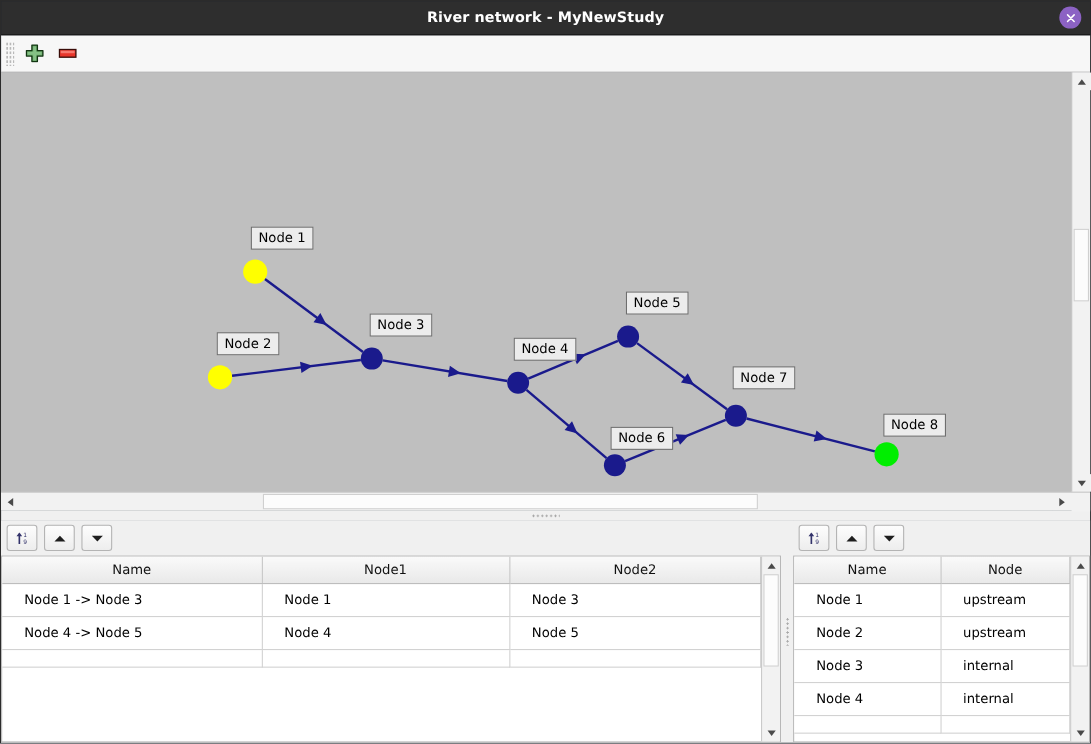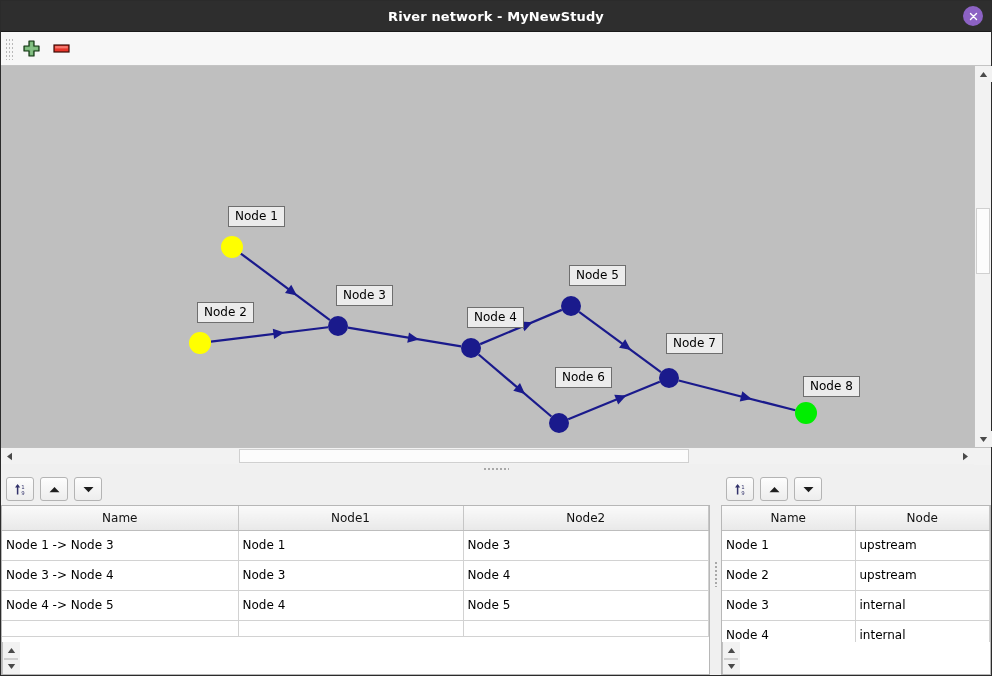--- a/index.html
+++ b/index.html
@@ -157,21 +157,21 @@
   .btn {
     width: 28px; height: 24px;
     background: linear-gradient(#fdfdfd, #ededed);
     border: 1px solid #b4b4b4; border-radius: 3px;
     display: flex; align-items: center; justify-content: center;
     cursor: pointer;
   }
 
   .table-box {
     flex: 1 1 auto; min-height: 0;
-    display: flex; flex-direction: column;
+    display: flex; flex-direction: row;
     border: 1px solid #b7b7b7;
     background: #ffffff;
     margin: 0 0 0 0;
     overflow: hidden;
   }
   .table-scrollarea { flex: 1 1 auto; min-width: 0; overflow: hidden; }
   table.grid {
     border-collapse: collapse; width: 100%;
     table-layout: fixed;
   }
@@ -180,21 +180,21 @@
     border-right: 1px solid #c6c6c6;
     border-bottom: 1px solid #bdbdbd;
     font-size: 12px; font-weight: normal; color: #111;
     height: 24px; text-align: center;
     padding: 0 4px;
   }
   table.grid td {
     border-right: 1px solid #d2d2d2;
     border-bottom: 1px solid #d2d2d2;
     font-size: 12px; color: #000;
-    height: 30px; padding: 0 4px;
+    height: 30px; padding: 0 20px;
     background: #ffffff;
     white-space: nowrap; overflow: hidden;
   }
   table.grid tr.filler td { height: 16px; }
 </style>
 </head>
 <body>
 
 <div class="window">
 
@@ -250,21 +250,21 @@
             <circle cx="570" cy="240" r="10" fill="#1a1a8c"></circle>
             <circle cx="558" cy="357" r="10" fill="#1a1a8c"></circle>
             <circle cx="668" cy="312" r="10" fill="#1a1a8c"></circle>
             <circle cx="805" cy="347" r="11" fill="#00ee00"></circle>
           </svg>
       <div class="node-label" style="left: 227px; top: 140px;">Node 1</div>
           <div class="node-label" style="left: 196px; top: 236px;">Node 2</div>
           <div class="node-label" style="left: 335px; top: 219px;">Node 3</div>
           <div class="node-label" style="left: 466px; top: 241px;">Node 4</div>
           <div class="node-label" style="left: 568px; top: 199px;">Node 5</div>
-          <div class="node-label" style="left: 554px; top: 301px;">Node 6</div>
+          <div class="node-label" style="left: 554px; top: 322px;">Node 6</div>
           <div class="node-label" style="left: 665px; top: 267px;">Node 7</div>
           <div class="node-label" style="left: 802px; top: 310px;">Node 8</div>
         </div>
       <div class="vscroll">
         <div class="sb-btn">
           <svg width="9" height="7" viewBox="0 0 9 7">
             <path d="M4.5 1 L8.2 6 L0.8 6 Z" fill="#4a4a4a"></path>
           </svg>
         </div>
         <div class="sb-track">
@@ -337,25 +337,20 @@
                   <th>Node2</th>
                 </tr>
               </thead>
             <tbody>
                 <tr>
                   <td>Node 1 -&gt; Node 3</td>
                   <td>Node 1</td>
                   <td>Node 3</td>
                 </tr>
                 <tr>
-                  <td>Node 3 -&gt; Node 4</td>
-                  <td>Node 3</td>
-                  <td>Node 4</td>
-                </tr>
-                <tr>
                   <td>Node 4 -&gt; Node 5</td>
                   <td>Node 4</td>
                   <td>Node 5</td>
                 </tr>
                 <tr class="filler">
                   <td></td>
                   <td></td>
                   <td></td>
                 </tr>
               </tbody>

